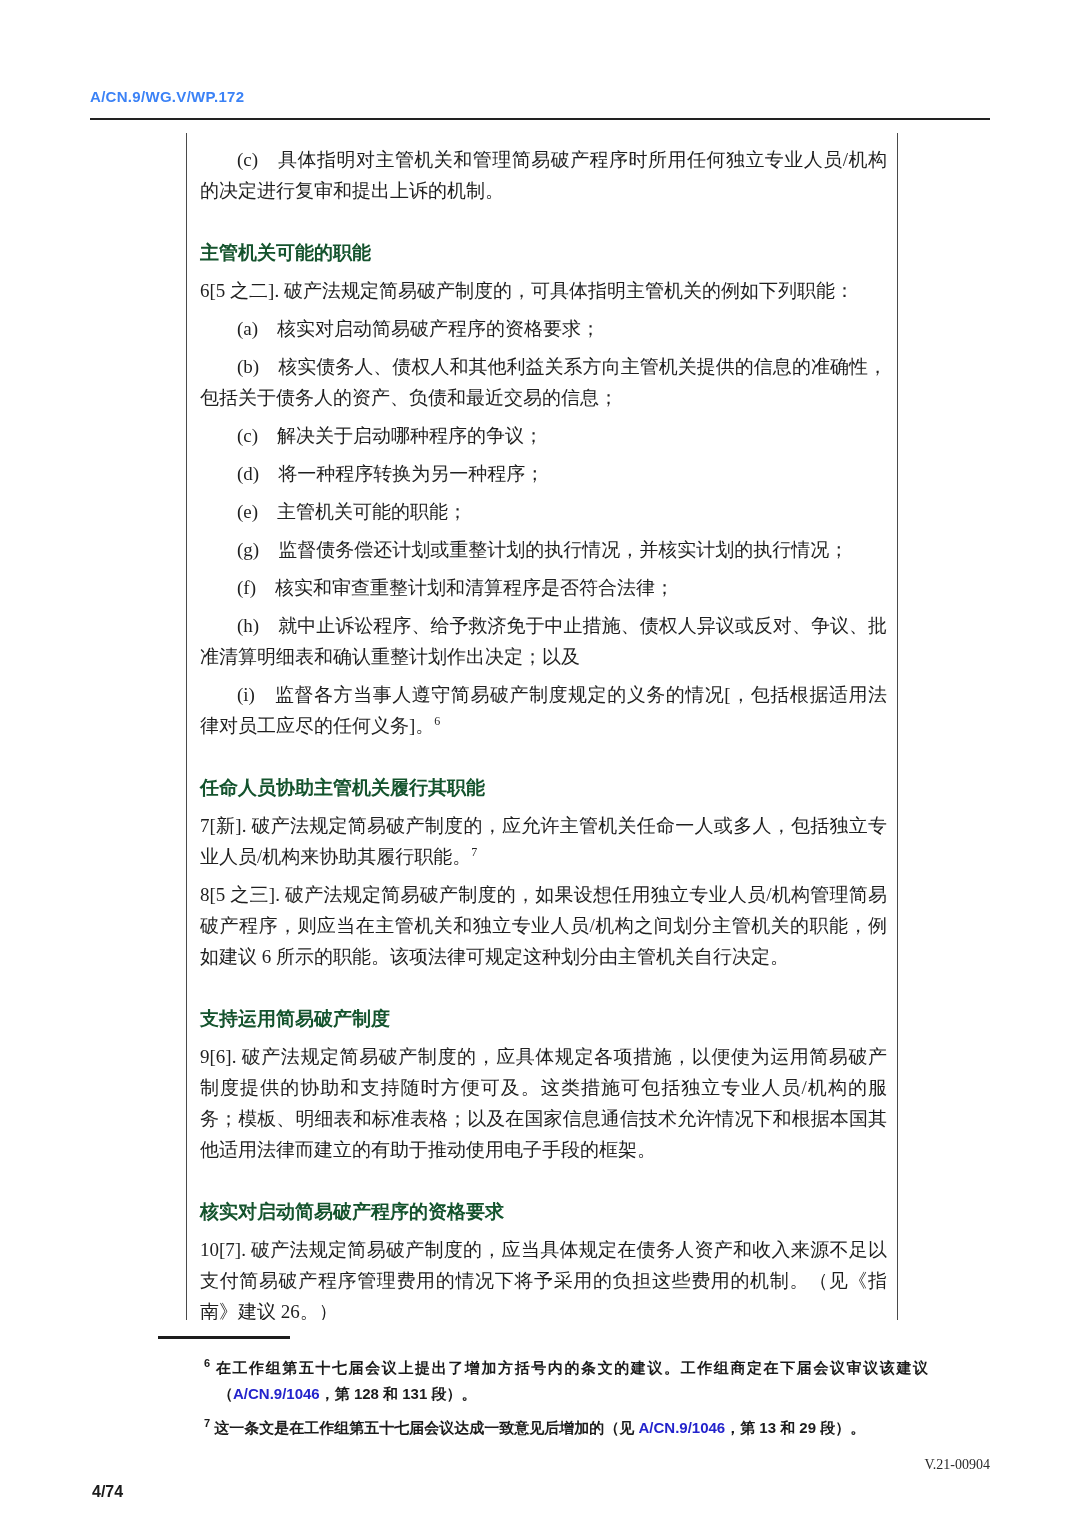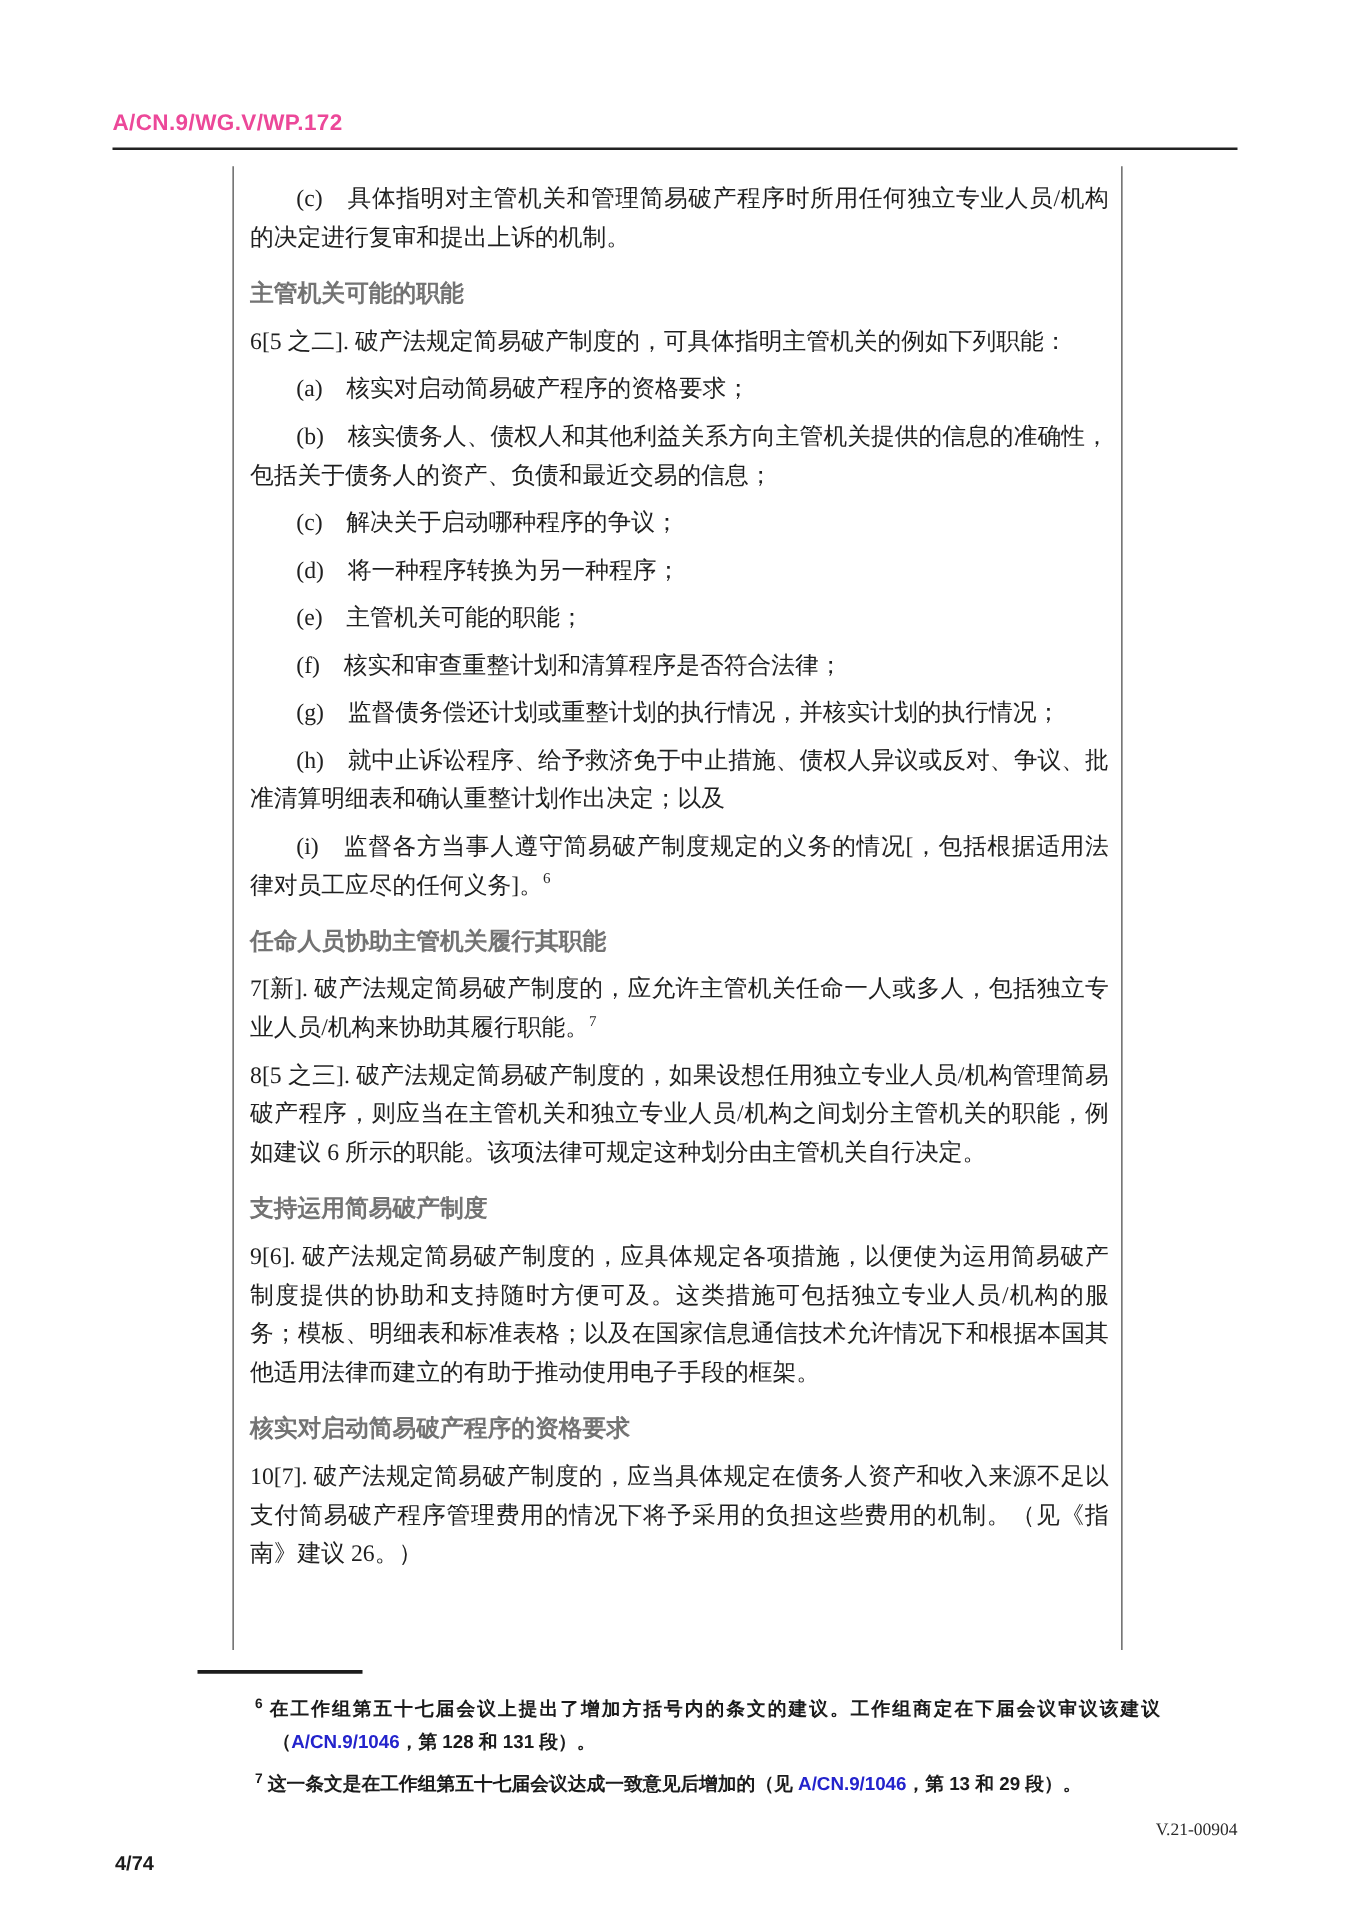--- a/index.html
+++ b/index.html
@@ -9,22 +9,22 @@
     position: relative;
     font-family: "Liberation Serif", "DejaVu Serif", serif;
     color: #1f1f1f;
     overflow: hidden;
   }
   .page { position: absolute; inset: 0; }
 
   .doc-symbol {
     position: absolute; left: 90px; top: 88px;
     font-family: "Liberation Sans", "DejaVu Sans", sans-serif;
-    font-weight: bold; font-size: 18px; letter-spacing: 0.3px;
-    color: #ec4899;
+    font-weight: bold; font-size: 15px; letter-spacing: 0.3px;
+    color: #3b82f6;
   }
   .header-rule {
     position: absolute; left: 90px; top: 118px;
     width: 900px; height: 2px; background: #222222;
   }
 
   .content {
     position: absolute; left: 186px; top: 133px;
     width: 712px; height: 1187px;
     box-sizing: border-box;
@@ -35,22 +35,22 @@
   }
   .para {
     font-size: 19px; line-height: 31px;
     margin: 7px 0;
     text-align: justify;
   }
   .item { text-indent: 37px; }
   .sec-heading {
     font-family: "Liberation Sans", "DejaVu Sans", sans-serif;
     font-size: 19px; font-weight: bold;
-    margin: 15px 0 7px 0; line-height: 30px;
-    color: #737373;
+    margin: 32px 0 7px 0; line-height: 30px;
+    color: #14532d;
   }
   sup.fn-ref { font-size: 12px; line-height: 0; }
 
   .fn-sep {
     position: absolute; left: 158px; top: 1336px;
     width: 132px; height: 3px; background: #1c1c1c;
   }
   .footnotes {
     position: absolute; left: 186px; top: 1350px; width: 742px;
     font-family: "Liberation Sans", "DejaVu Sans", sans-serif;
@@ -83,22 +83,22 @@
 
   <div class="content" id="content">
       <p class="para item">(c)　具体指明对主管机关和管理简易破产程序时所用任何独立专业人员/机构的决定进行复审和提出上诉的机制。</p>
       <h2 class="sec-heading">主管机关可能的职能</h2>
       <p class="para">6[5 之二]. 破产法规定简易破产制度的，可具体指明主管机关的例如下列职能：</p>
       <p class="para item">(a)　核实对启动简易破产程序的资格要求；</p>
       <p class="para item">(b)　核实债务人、债权人和其他利益关系方向主管机关提供的信息的准确性，包括关于债务人的资产、负债和最近交易的信息；</p>
       <p class="para item">(c)　解决关于启动哪种程序的争议；</p>
       <p class="para item">(d)　将一种程序转换为另一种程序；</p>
       <p class="para item">(e)　主管机关可能的职能；</p>
+      <p class="para item">(g)　监督债务偿还计划或重整计划的执行情况，并核实计划的执行情况；</p>
       <p class="para item">(f)　核实和审查重整计划和清算程序是否符合法律；</p>
-      <p class="para item">(g)　监督债务偿还计划或重整计划的执行情况，并核实计划的执行情况；</p>
       <p class="para item">(h)　就中止诉讼程序、给予救济免于中止措施、债权人异议或反对、争议、批准清算明细表和确认重整计划作出决定；以及</p>
       <p class="para item">(i)　监督各方当事人遵守简易破产制度规定的义务的情况[，包括根据适用法律对员工应尽的任何义务]。<sup class="fn-ref">6</sup></p>
       <h2 class="sec-heading">任命人员协助主管机关履行其职能</h2>
       <p class="para">7[新]. 破产法规定简易破产制度的，应允许主管机关任命一人或多人，包括独立专业人员/机构来协助其履行职能。<sup class="fn-ref">7</sup></p>
       <p class="para">8[5 之三]. 破产法规定简易破产制度的，如果设想任用独立专业人员/机构管理简易破产程序，则应当在主管机关和独立专业人员/机构之间划分主管机关的职能，例如建议 6 所示的职能。该项法律可规定这种划分由主管机关自行决定。</p>
       <h2 class="sec-heading">支持运用简易破产制度</h2>
       <p class="para">9[6]. 破产法规定简易破产制度的，应具体规定各项措施，以便使为运用简易破产制度提供的协助和支持随时方便可及。这类措施可包括独立专业人员/机构的服务；模板、明细表和标准表格；以及在国家信息通信技术允许情况下和根据本国其他适用法律而建立的有助于推动使用电子手段的框架。</p>
       <h2 class="sec-heading">核实对启动简易破产程序的资格要求</h2>
       <p class="para">10[7]. 破产法规定简易破产制度的，应当具体规定在债务人资产和收入来源不足以支付简易破产程序管理费用的情况下将予采用的负担这些费用的机制。（见《指南》建议 26。）</p>
     </div>

